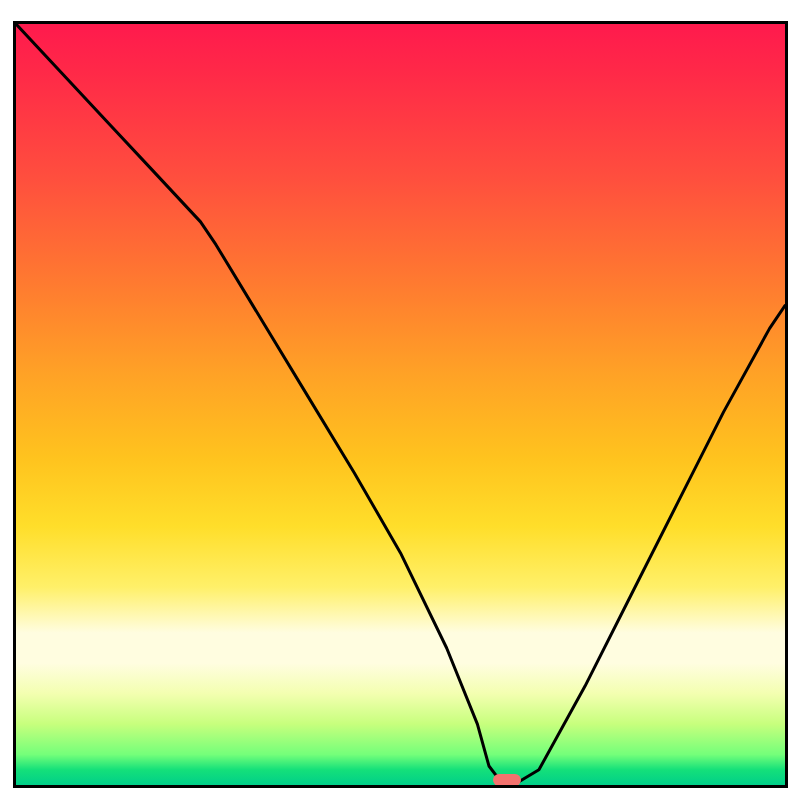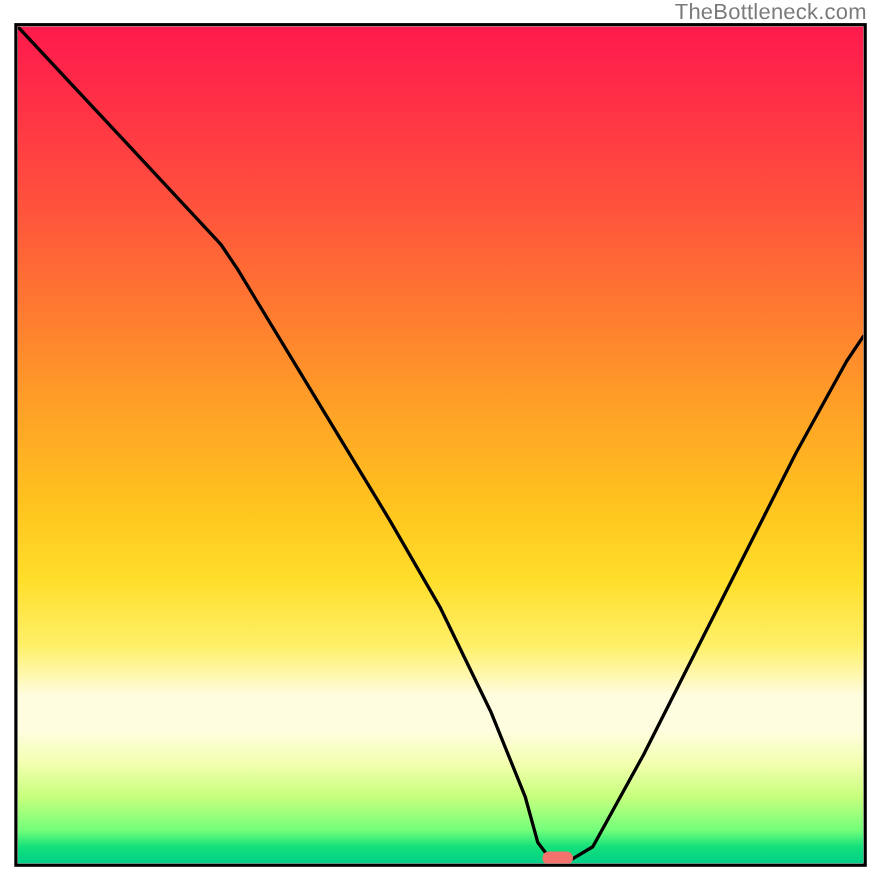--- a/index.html
+++ b/index.html
@@ -74,21 +74,20 @@
     font-weight: 500;
     letter-spacing: 0.2px;
     user-select: none;
   }
 </style>
 </head>
 <body>
 
 <div class="chart-wrap">
 
-  <div class="watermark">TheBottleneck.com</div>
 
   <div class="plot-area">
     <div class="gradient"></div>
 
     <svg class="curve" viewBox="0 0 100 100" preserveAspectRatio="none">
       <path id="curve-path" fill="none" stroke="#000" stroke-width="3" vector-effect="non-scaling-stroke" stroke-linejoin="round" stroke-linecap="round" d="M0.00 0.00 L6.00 6.50 L12.00 13.00 L18.00 19.50 L24.00 26.00 L26.00 29.00 L32.00 39.00 L38.00 49.00 L44.00 59.00 L50.00 69.50 L56.00 82.00 L60.00 92.00 L61.50 97.50 L63.00 99.50 L65.50 99.50 L68.00 98.00 L74.00 87.00 L80.00 75.00 L86.00 63.00 L92.00 51.00 L98.00 40.00 L100.00 37.00"></path>
     </svg>
 
     <div id="marker" class="marker" style="left: 63.8%; top: 99.3%;"></div>
   </div>

